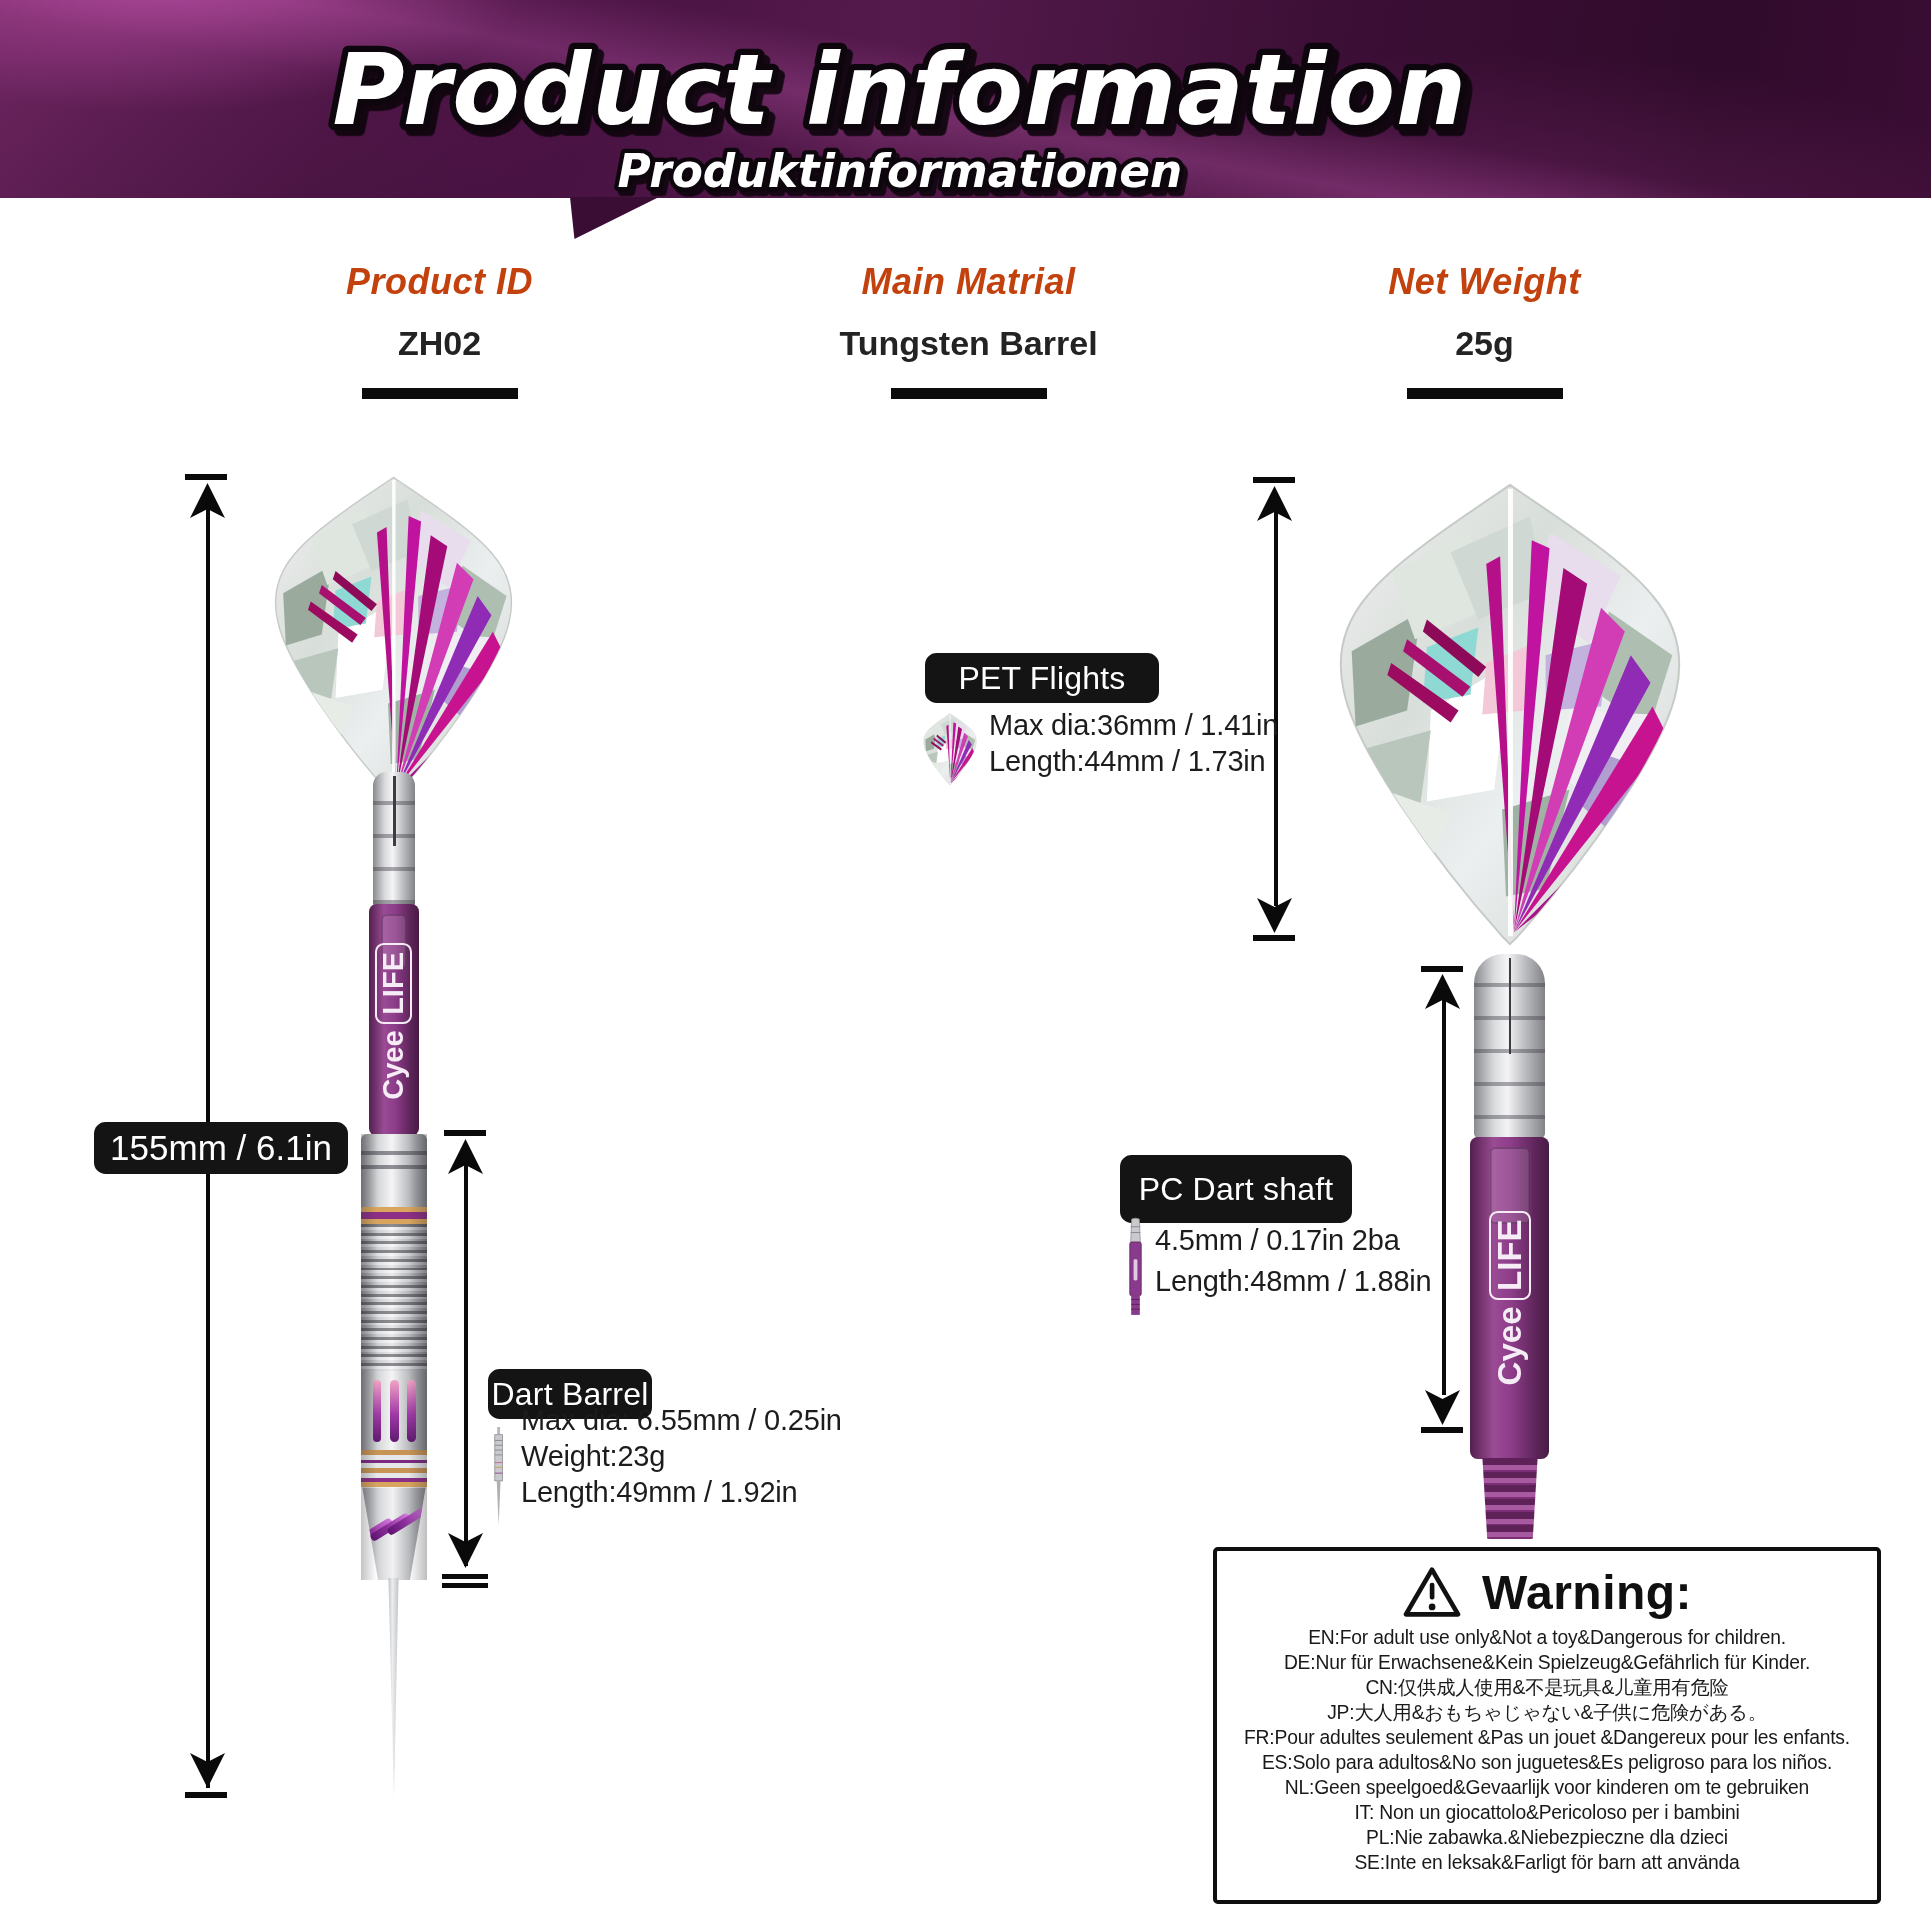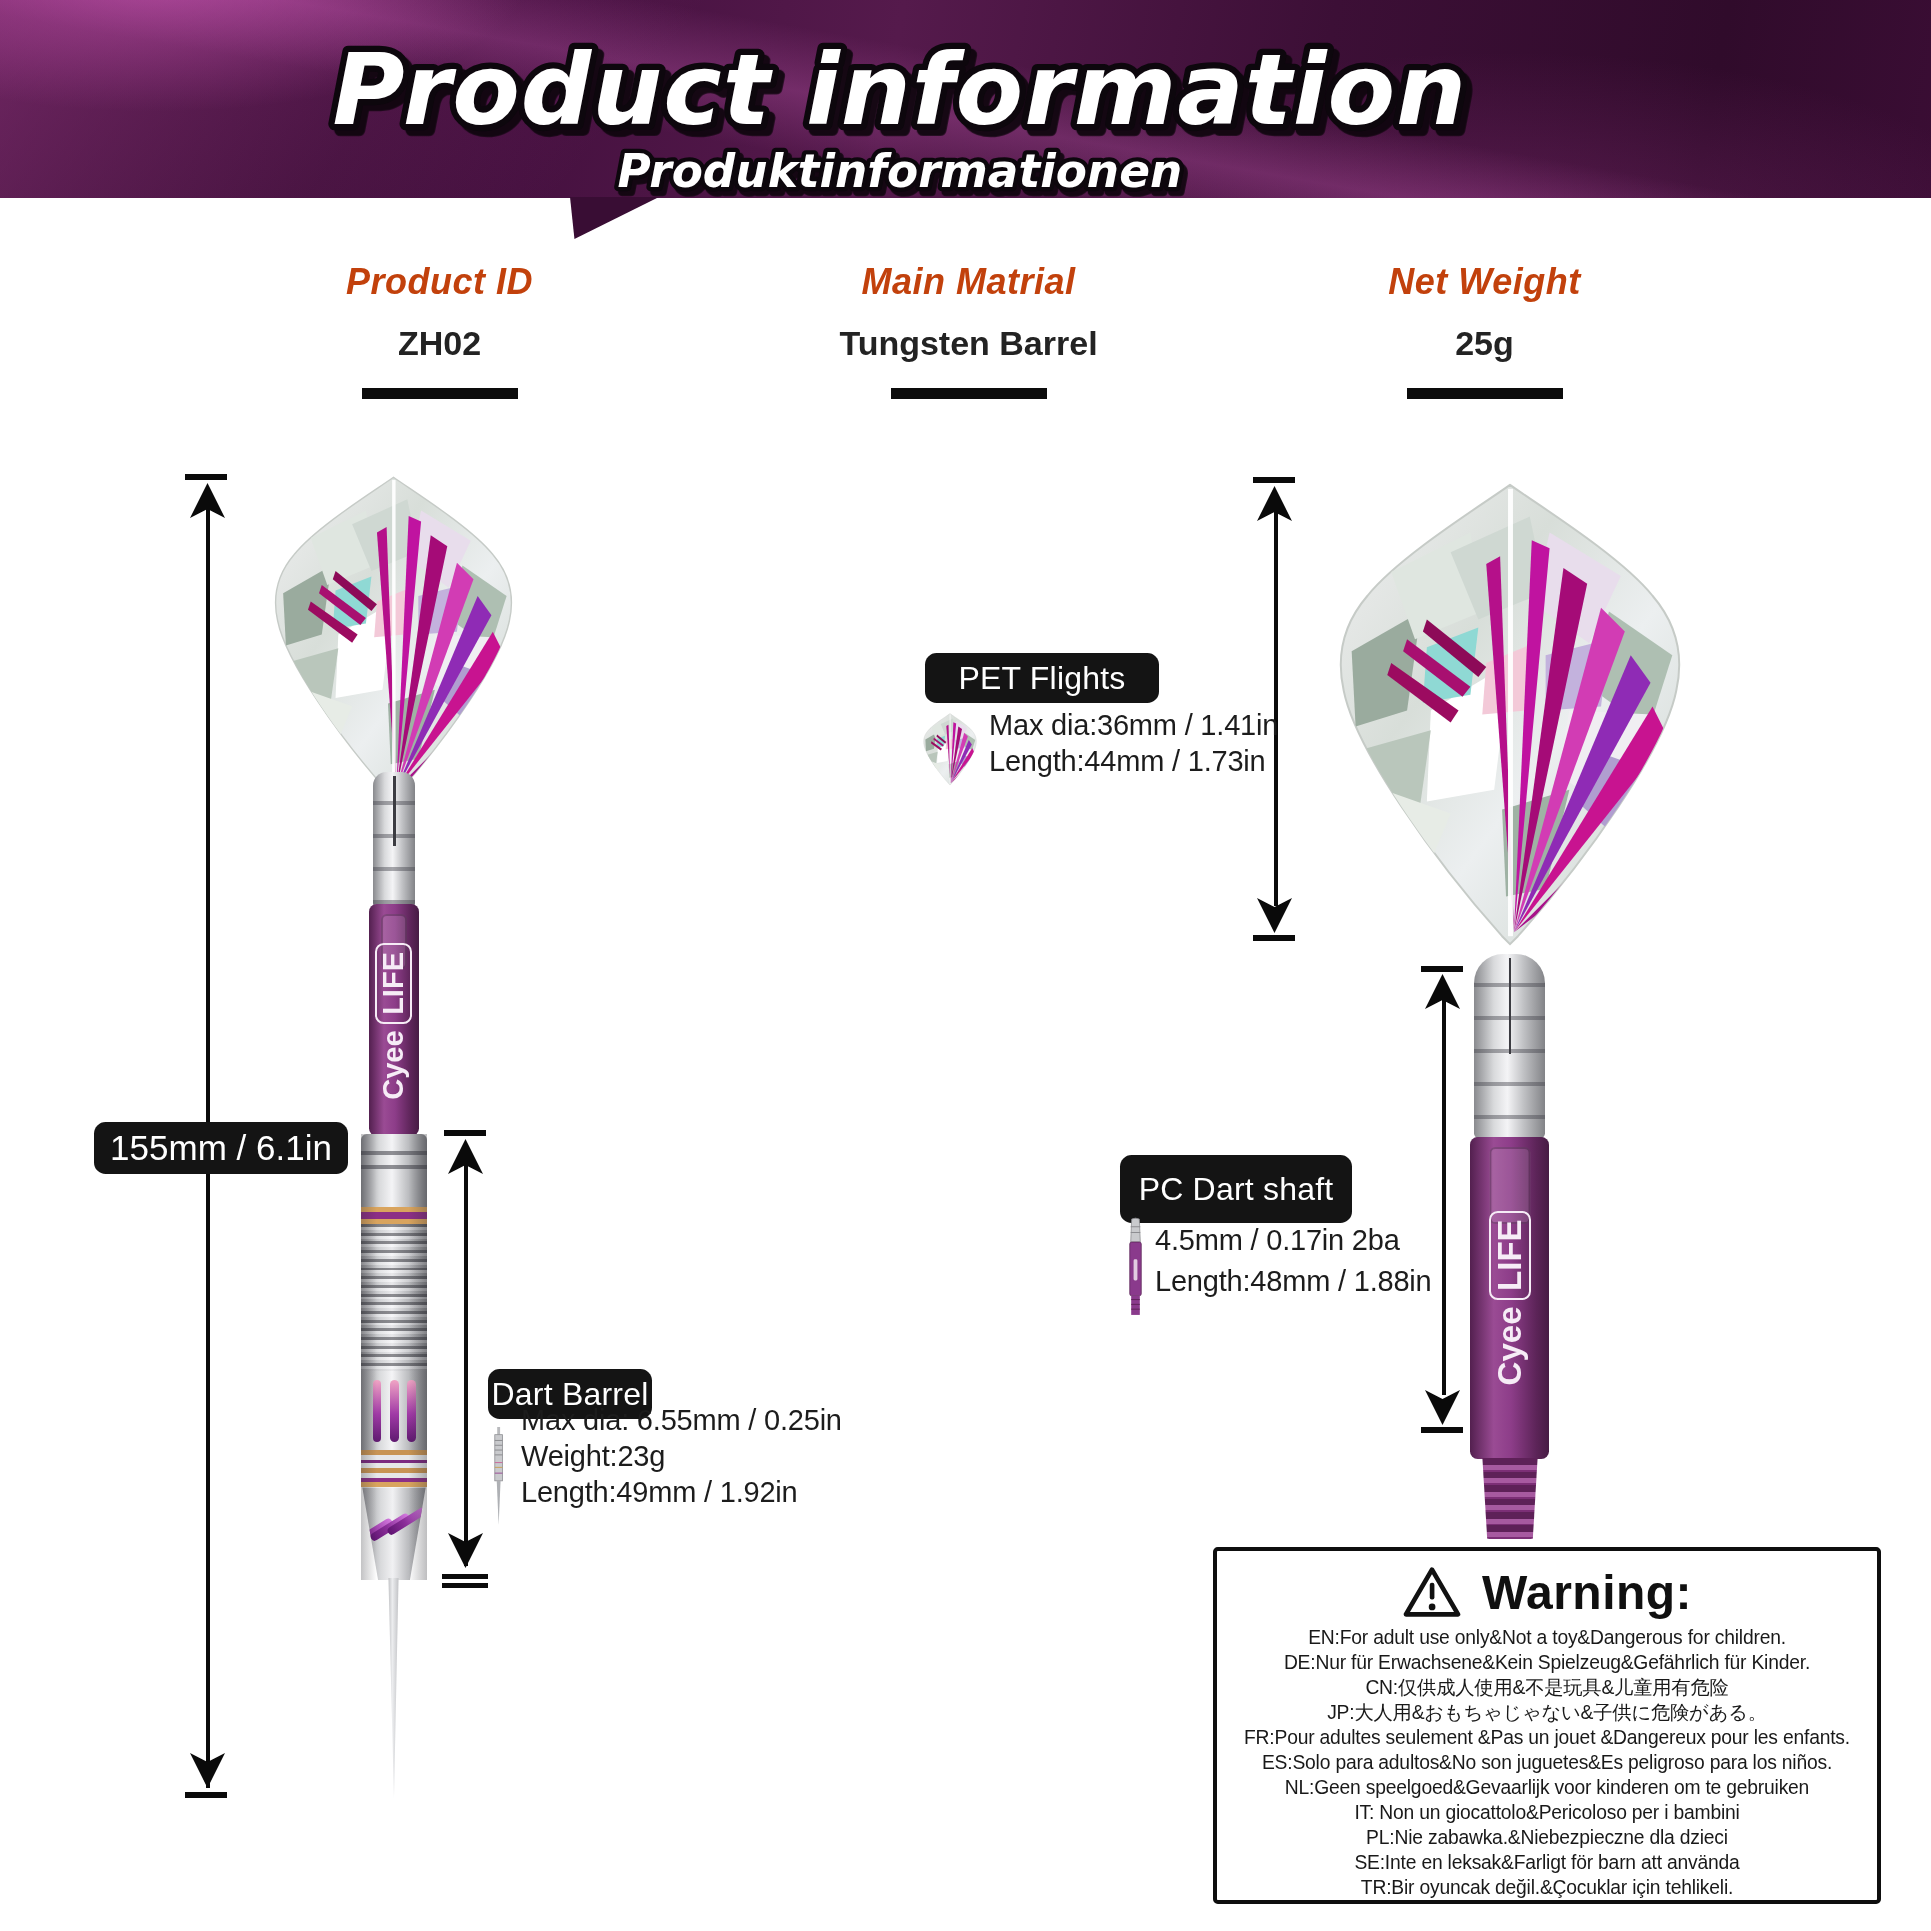--- a/index.html
+++ b/index.html
@@ -299,18 +299,17 @@
       <div>EN:For adult use only&amp;Not a toy&amp;Dangerous for children.</div>
       <div>DE:Nur für Erwachsene&amp;Kein Spielzeug&amp;Gefährlich für Kinder.</div>
       <div>CN:仅供成人使用&amp;不是玩具&amp;儿童用有危险</div>
       <div>JP:大人用&amp;おもちゃじゃない&amp;子供に危険がある。</div>
       <div>FR:Pour adultes seulement &amp;Pas un jouet &amp;Dangereux pour les enfants.</div>
       <div>ES:Solo para adultos&amp;No son juguetes&amp;Es peligroso para los niños.</div>
       <div>NL:Geen speelgoed&amp;Gevaarlijk voor kinderen om te gebruiken</div>
       <div>IT: Non un giocattolo&amp;Pericoloso per i bambini</div>
       <div>PL:Nie zabawka.&amp;Niebezpieczne dla dzieci</div>
       <div>SE:Inte en leksak&amp;Farligt för barn att använda</div>
-      <div>TR:Bir oyuncak değil.&amp;Çocuklar için tehlikeli.</div>
     </div>
   </div>
 
 </div>
 
 
 </body></html>

